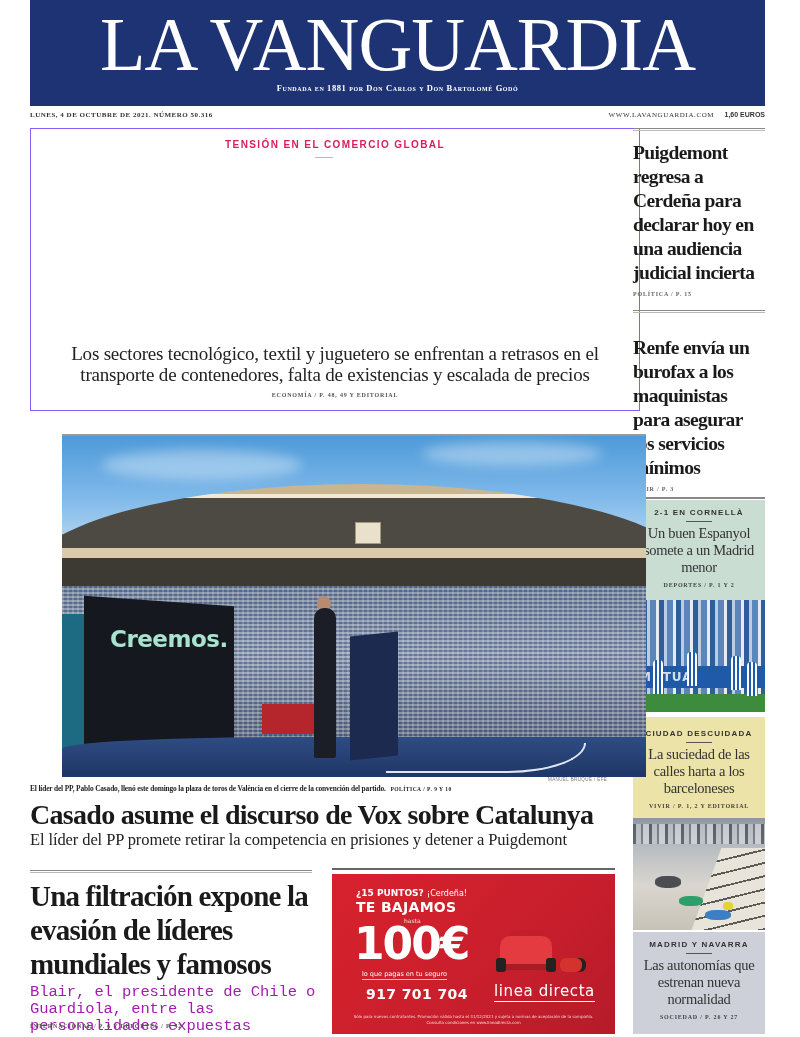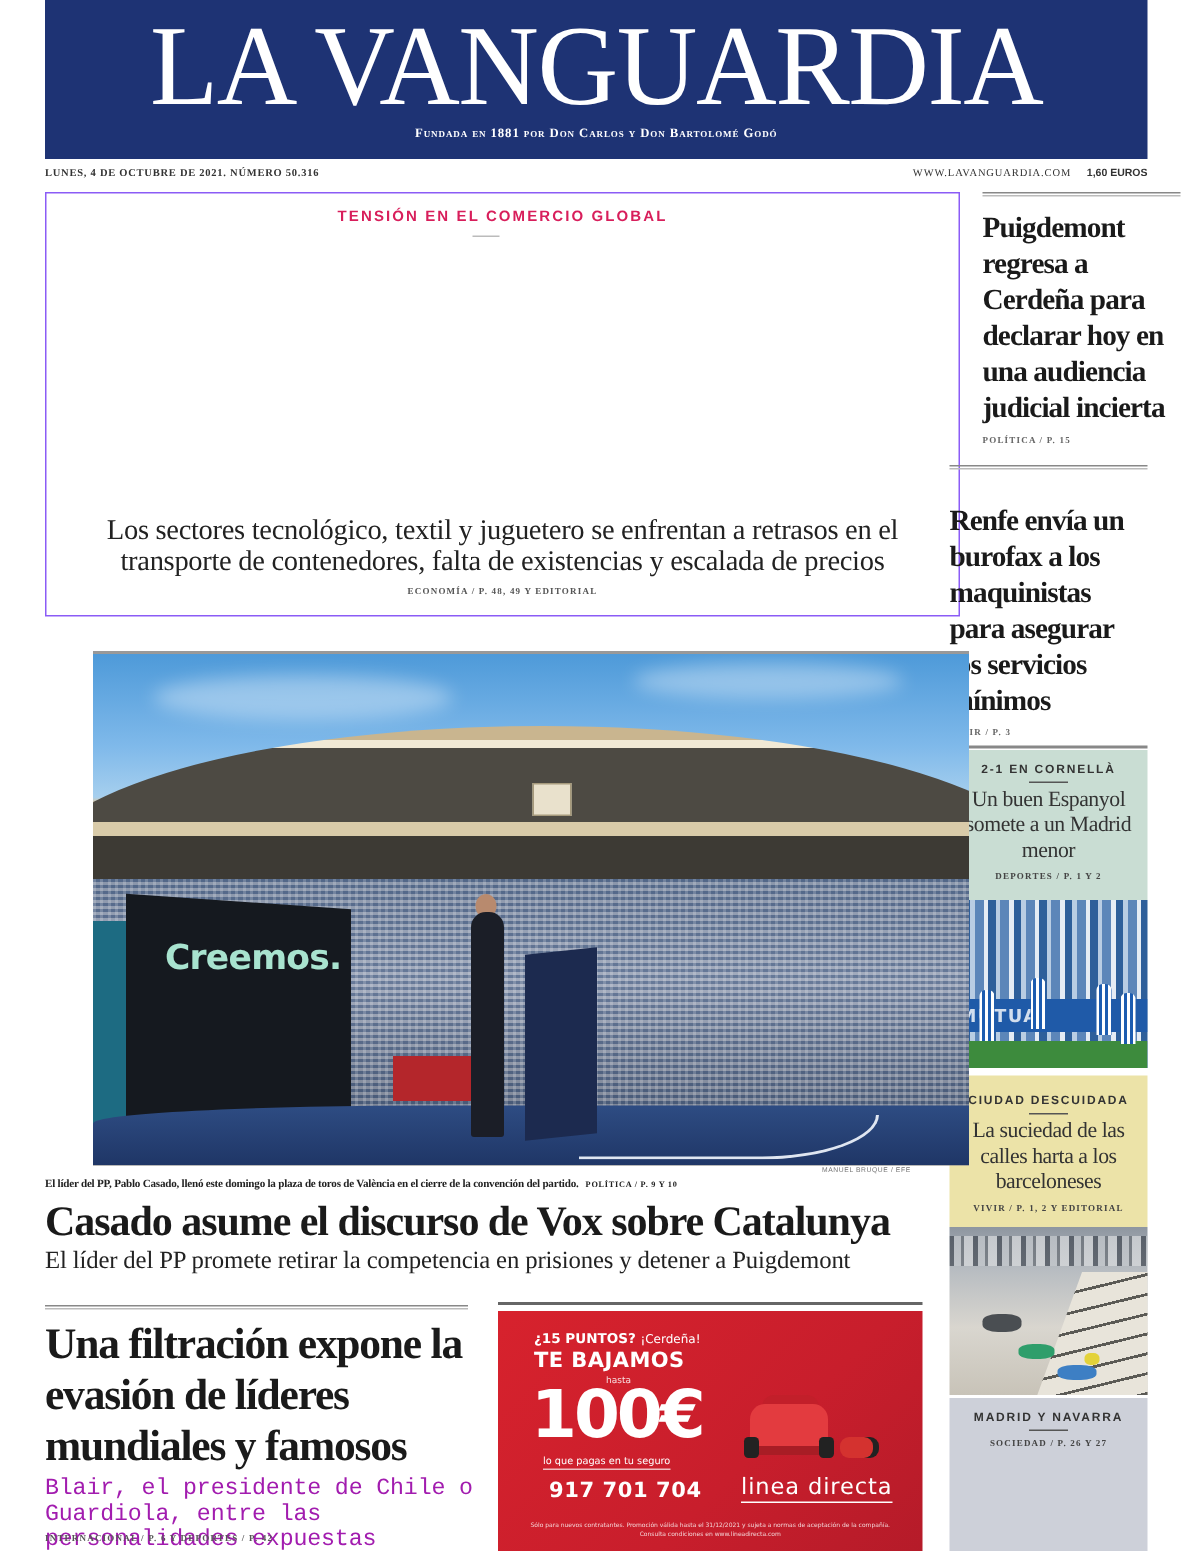--- a/index.html
+++ b/index.html
@@ -119,21 +119,21 @@
   <b>1,60 euros</b>
 </div>
 
 <article class="abs lead">
   <div class="kicker">TENSIÓN EN EL COMERCIO GLOBAL</div>
   <div class="kicker-rule"></div>
   <p class="dek">Los sectores tecnológico, textil y juguetero se enfrentan a retrasos en el transporte de contenedores, falta de existencias y escalada de precios</p>
   <div class="ref">ECONOMÍA / P. 48, 49 Y EDITORIAL</div>
 </article>
 
-<div class="abs rcol" style="top:128px;margin-left:22px;">
+<div class="abs rcol" style="top:128px;">
   <div class="hr2"></div>
   <div class="side-h" style="margin-top:10px;">Puigdemont regresa a Cerdeña para declarar hoy en una audiencia judicial incierta</div>
   <div class="side-ref">POLÍTICA / P. 15</div>
 </div>
 
 <div class="abs rcol" style="top:310px;">
   <div class="hr2"></div>
   <div class="side-h" style="margin-top:23px;font-family:Liberation Serif, serif;">Renfe envía un burofax a los maquinistas para asegurar los servicios mínimos</div>
   <div class="side-ref">VIVIR / P. 3</div>
 </div>
@@ -168,20 +168,21 @@
   <div class="path"></div>
   <div class="trash" style="left:22px; top:58px; width:26px; height:12px; background:#4a4e52;"></div>
   <div class="trash" style="left:46px; top:78px; width:24px; height:10px; background:#2f9e6b;"></div>
   <div class="trash" style="left:72px; top:92px; width:26px; height:10px; background:#3d7fc4;"></div>
   <div class="trash" style="left:90px; top:84px; width:10px; height:8px; background:#e3d23a;"></div>
 </div>
 
 <div class="box" style="top:932px; height:102px; background:#cdd0d9; padding-top:8px;">
   <div class="bk">MADRID Y NAVARRA</div>
   <div class="brule"></div>
+  <div class="bh">Las autonomías que estrenan nueva normalidad</div>
   <div class="bref">SOCIEDAD / P. 26 Y 27</div>
 </div>
 
 <figure class="abs photo">
   <div class="sky-cloud" style="left:40px; top:14px; width:200px; height:30px;"></div>
   <div class="sky-cloud" style="left:360px; top:6px; width:180px; height:24px;"></div>
   <div class="arena-roof"></div>
   <div class="tower"></div>
   <div class="crowd"></div>
   <div class="crowd-red"></div>

